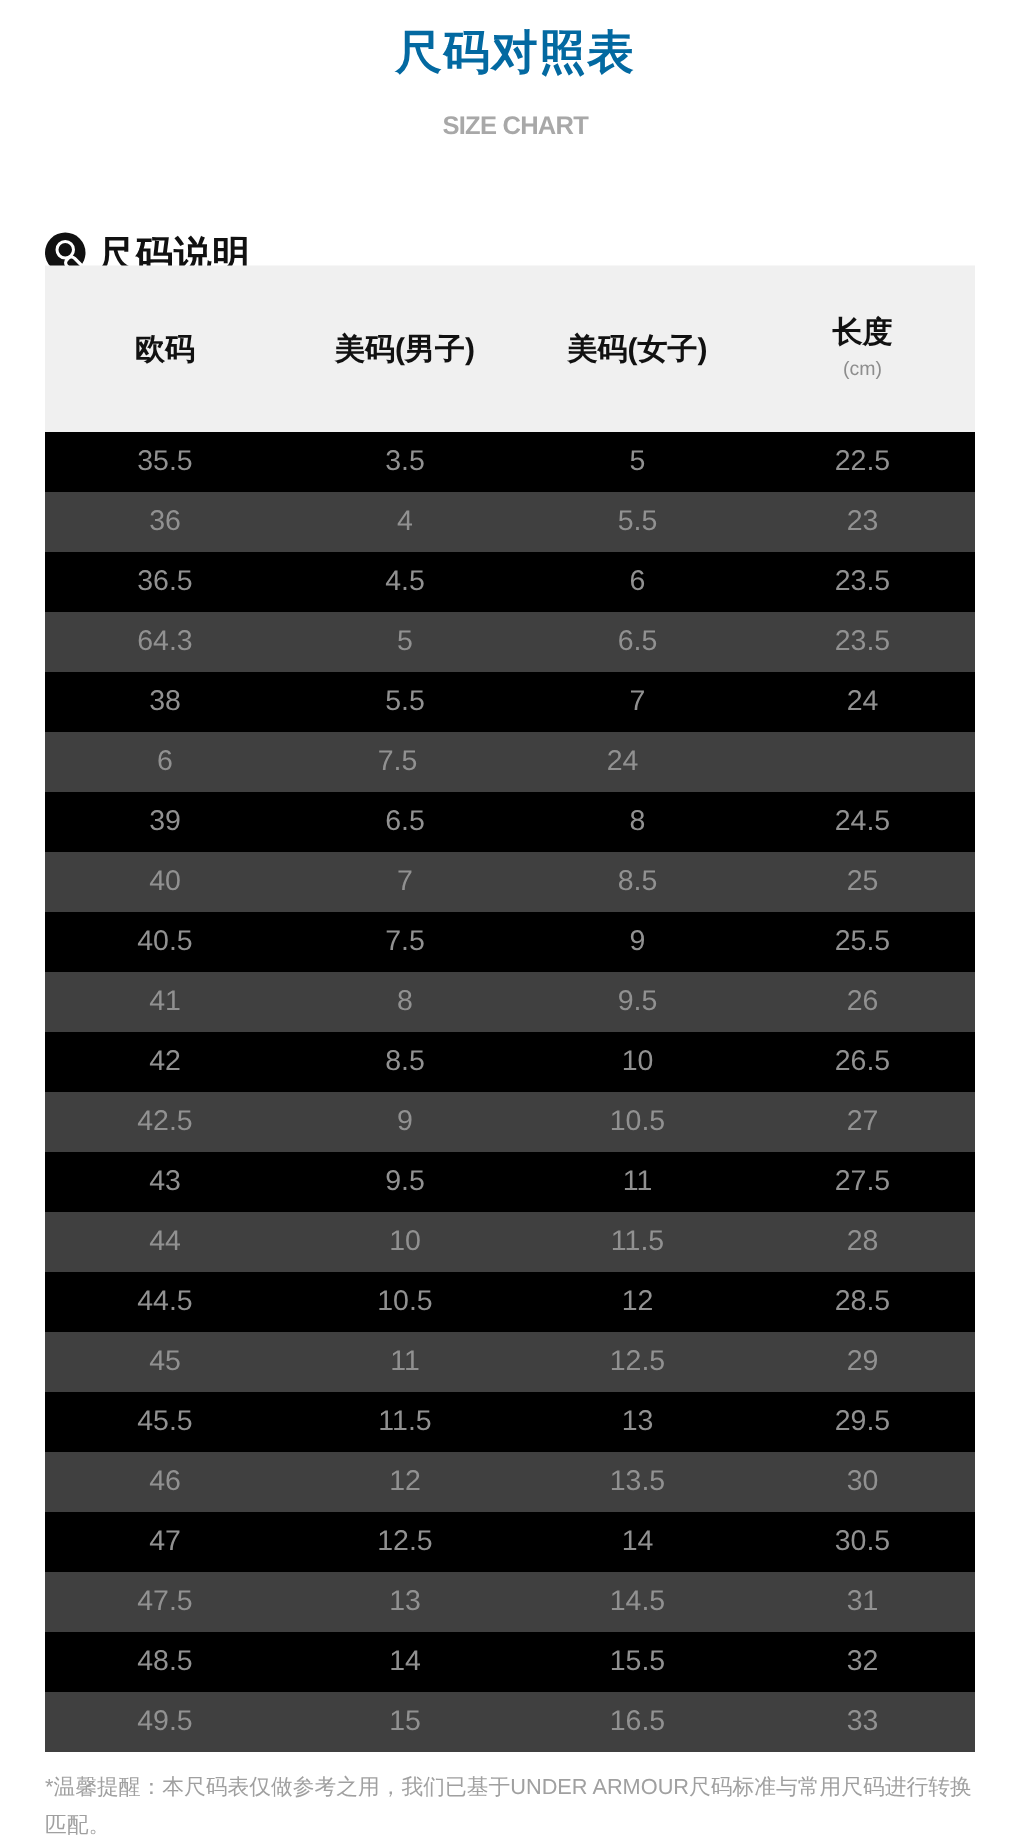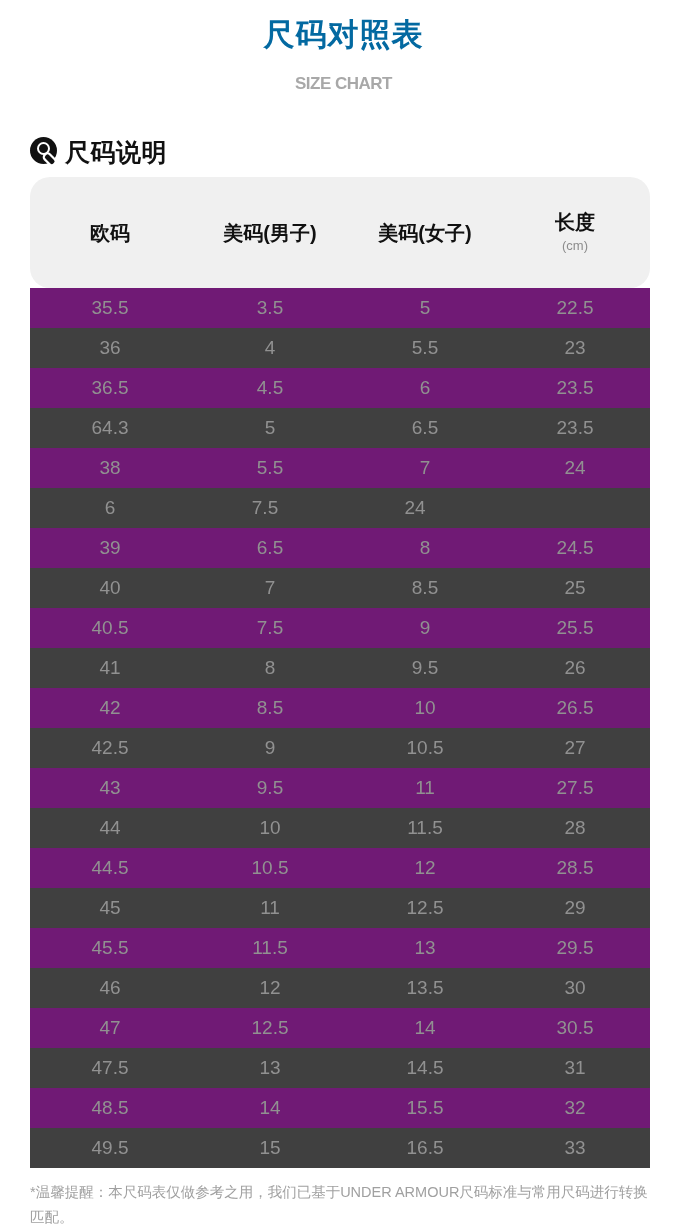--- a/index.html
+++ b/index.html
@@ -36,21 +36,21 @@
     color: #a8a8a8;
     letter-spacing: -0.5px;
     line-height: 26px;
     margin-top: 15px;
   }
 
   
   .section-heading {
     display: flex;
     align-items: center;
-    margin: 38px 0 0 30px;
+    margin: 56px 0 0 30px;
     height: 34px;
   }
 
   .magnifier-icon {
     width: 30px;
     height: 30px;
     flex: 0 0 30px;
     position: relative;
     display: block;
   }
@@ -103,21 +103,20 @@
     left: 30px;
     top: 177px;
     width: 620px;
   }
 
   .table-head {
     background: #f0f0f0;
     height: 111px;
     display: flex;
     align-items: center;
-    border-radius: 20px;
   }
 
   .table-head .cell {
     text-align: center;
     font-size: 20px;
     font-weight: bold;
     color: #111111;
     line-height: 26px;
   }
 
@@ -127,21 +126,21 @@
     font-weight: normal;
     color: #8d8d8d;
     line-height: 20px;
     margin-top: 1px;
   }
 
   .table-row {
     height: 40px;
     display: flex;
     align-items: center;
-    background: #701a75;
+    background: #000000;
   }
 
   .table-row.striped {
     background: #404040;
   }
 
   .table-row .cell {
     text-align: center;
     font-size: 19px;
     color: #919191;

